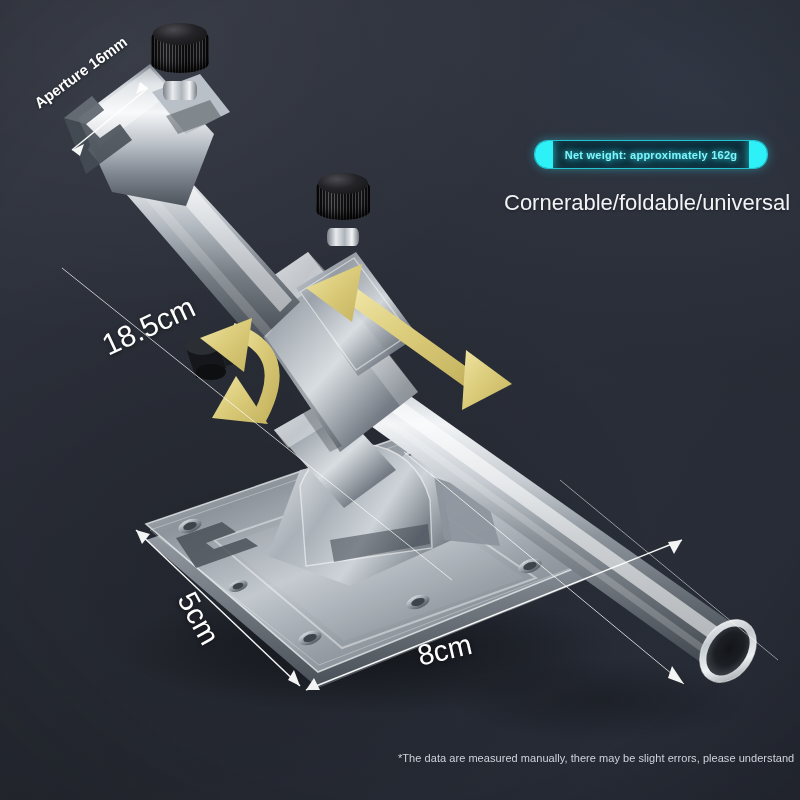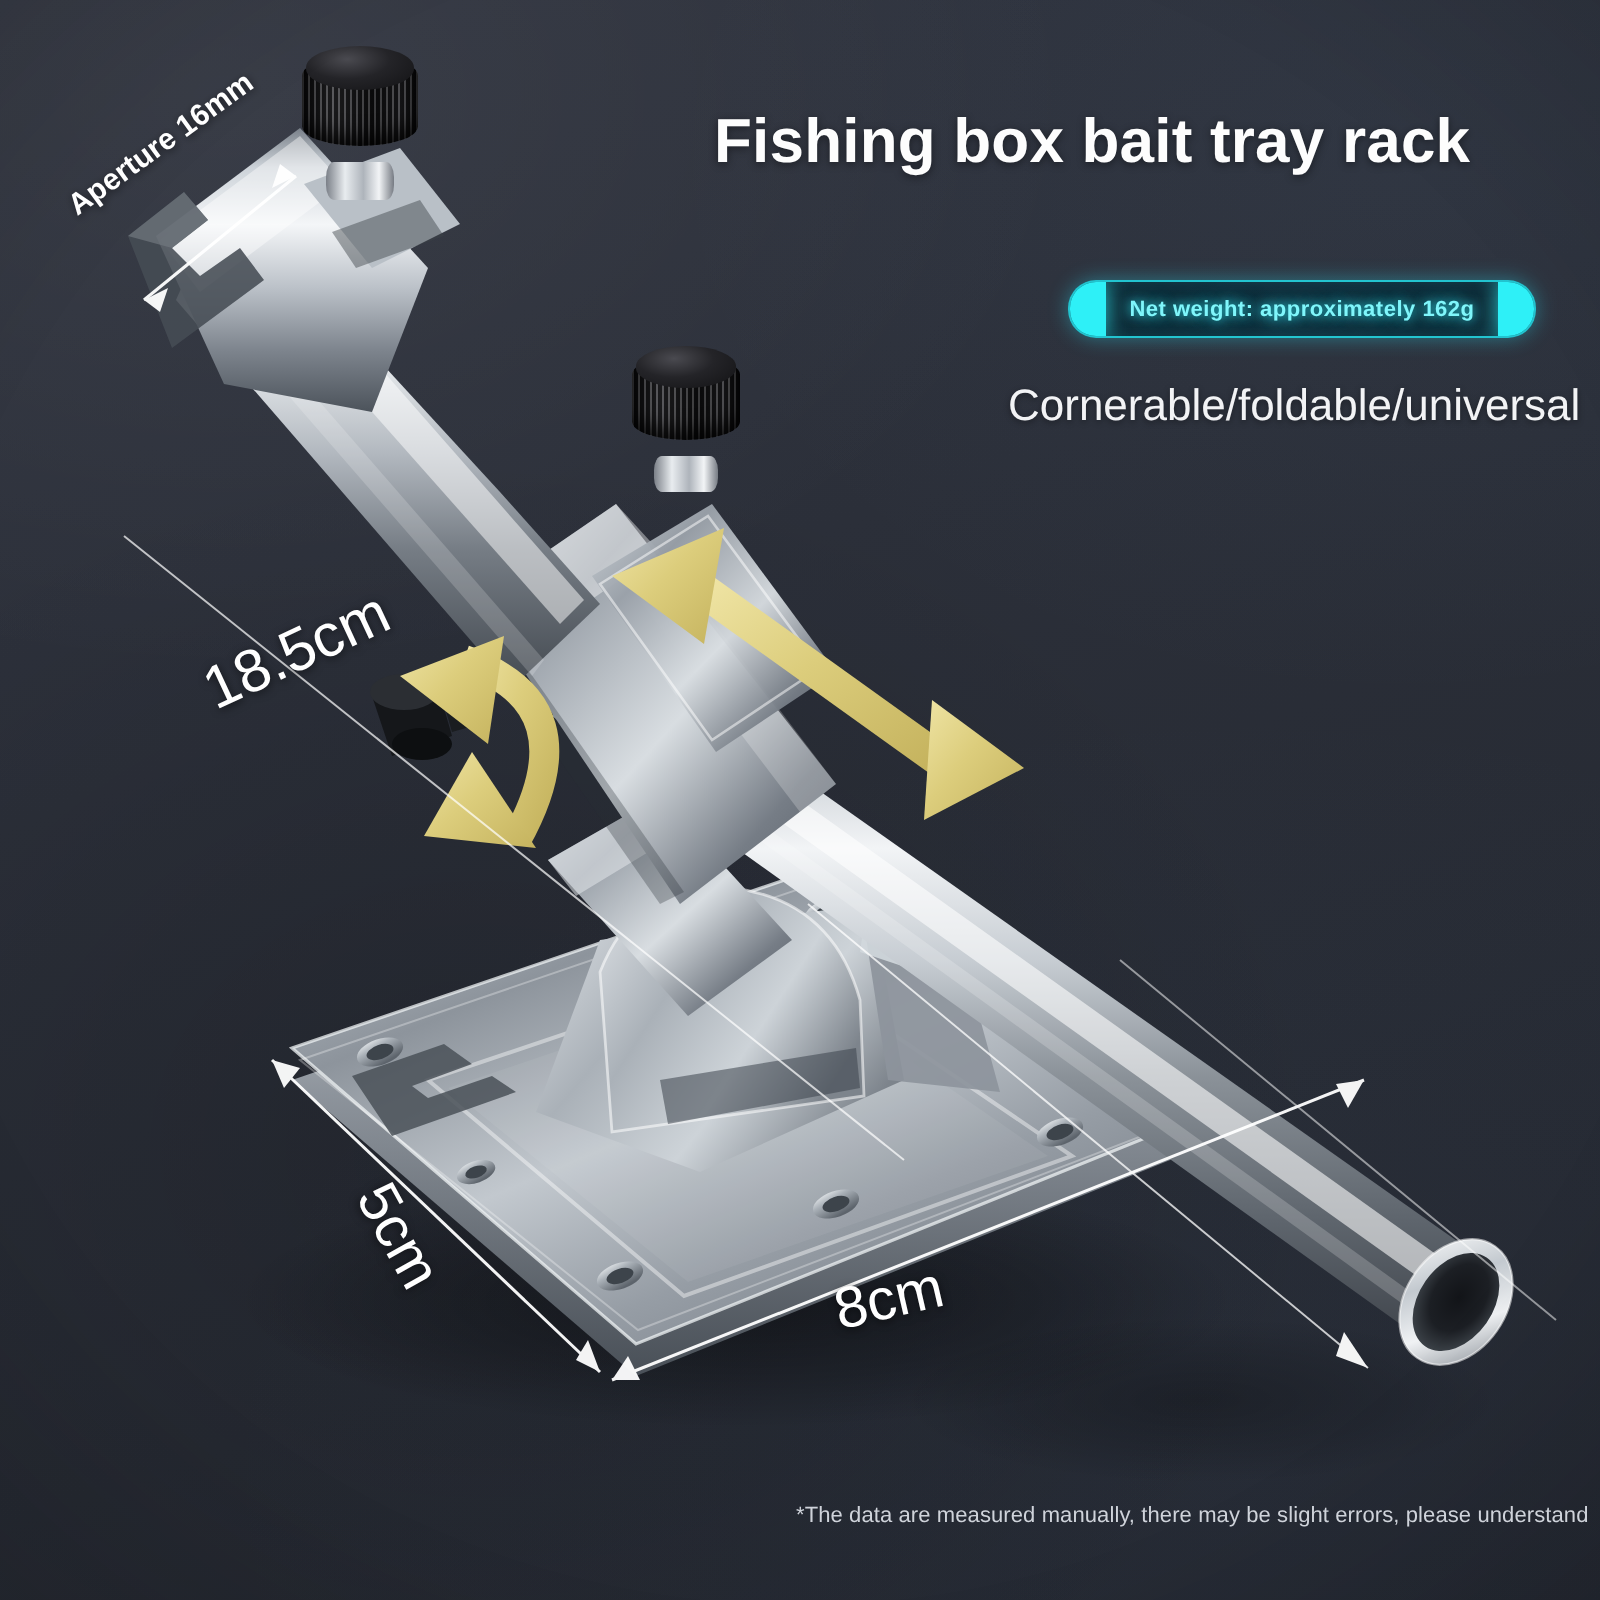--- a/index.html
+++ b/index.html
@@ -371,21 +371,20 @@
   </div>
 
   <div class="knob" style="left:316px; top:178px; width:54px; height:68px;">
     <div class="cap"></div>
     <div class="top"></div>
     <div class="collar"></div>
   </div>
 
   <div class="bg-vignette"></div>
 
-  <div class="title">Fishing box bait tray rack</div>
 
   <div class="badge">
     <div class="badge-cap left"></div>
     <div class="badge-cap right"></div>
     <div class="badge-text">Net weight: approximately 162g</div>
   </div>
 
   <div class="subtitle">Cornerable/foldable/universal</div>
 
   <div class="dim dim-aperture">Aperture 16mm</div>

